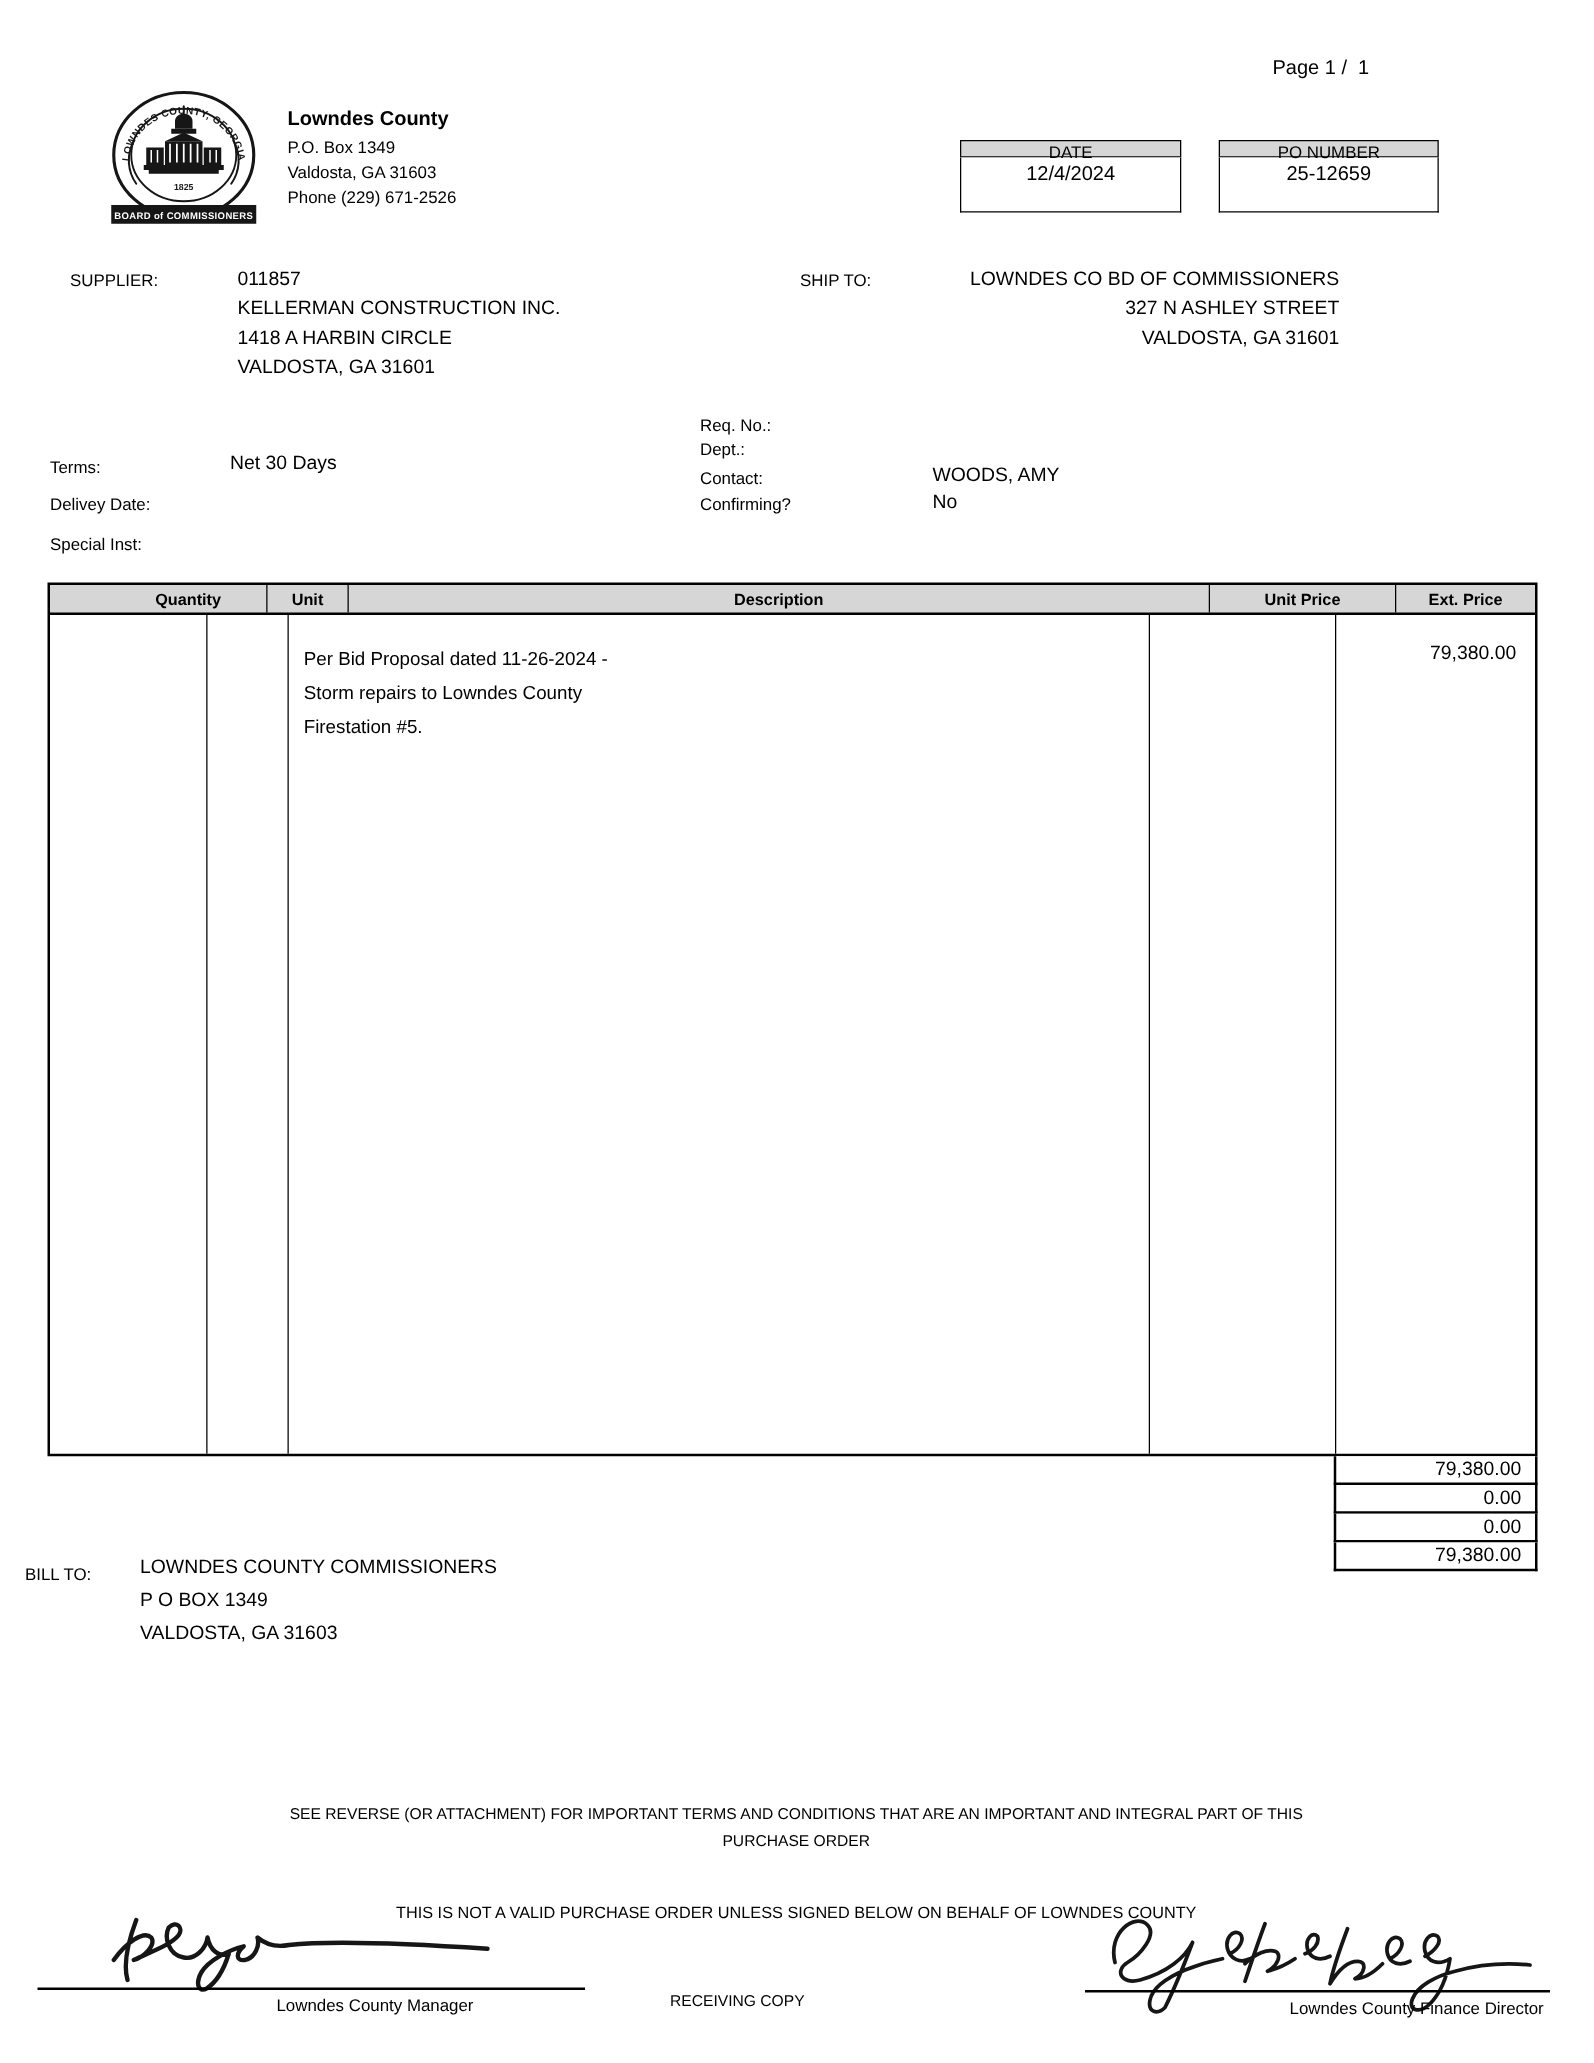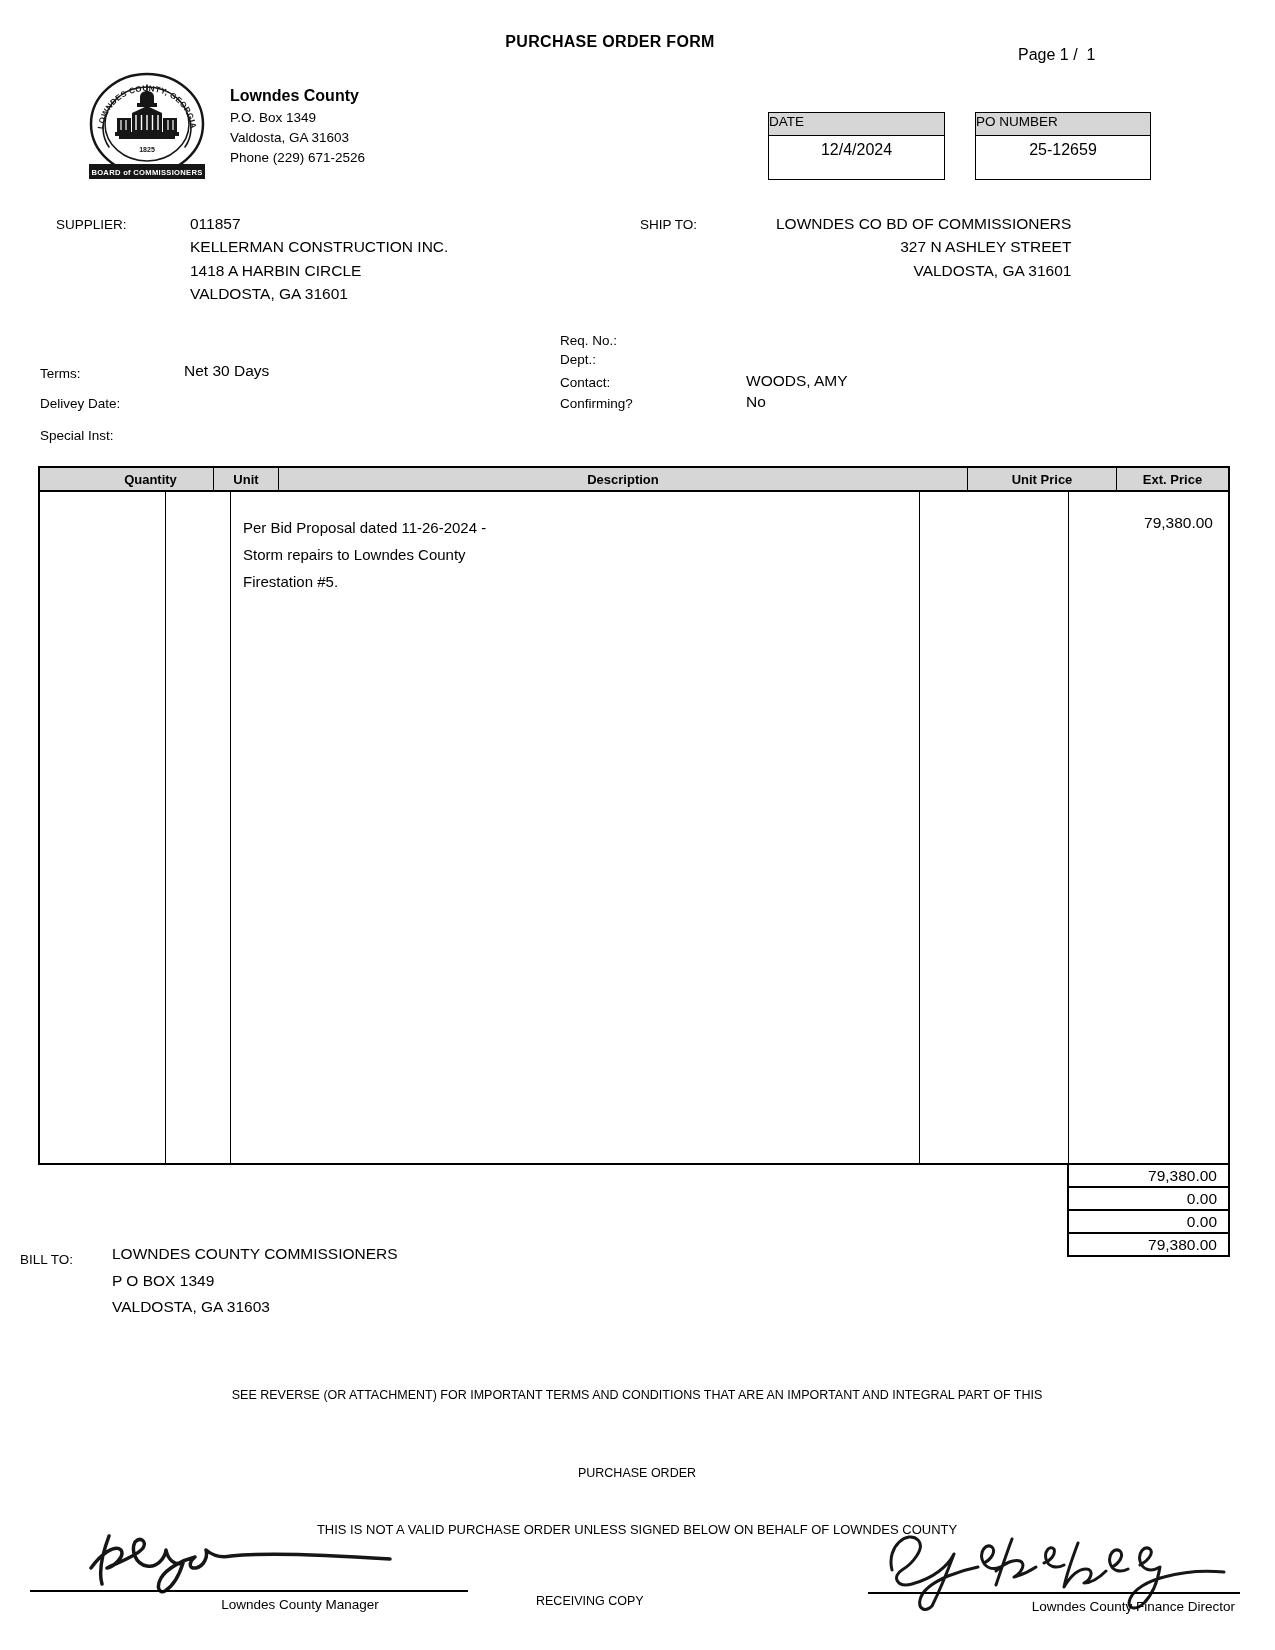--- a/index.html
+++ b/index.html
@@ -10,21 +10,21 @@
 
   .title { top:33px; left:0; width:1220px; text-align:center; font-size:16px; font-weight:bold; letter-spacing:.3px; }
   .page-num { top:46px; left:1018px; font-size:16px; white-space:pre; }
 
   .seal { left:88px; top:72px; width:118px; height:112px; }
 
   .org-name { left:230px; top:87px; font-size:16px; font-weight:bold; }
   .org-line { left:230px; font-size:13.5px; }
 
   .meta-box { width:177px; }
-  .meta-box .mhead { height:24px; background:var(--hdr); border:1.5px solid #000; text-align:left; font-size:13.5px; line-height:18px; }
+  .meta-box .mhead { height:14px; background:var(--hdr); border:1.5px solid #000; text-align:center; font-size:13.5px; line-height:18px; }
   .meta-box .mval { height:44px; background:#fff; border:1.5px solid #000; border-top:0; text-align:center; font-size:16px; line-height:28px; }
 
   .lbl { position:absolute; font-weight:normal; font-size:13.5px; text-align:left; }
   .val { position:absolute; font-size:15.5px; }
   .addr-block { position:absolute; font-size:15.5px; line-height:23.3px; }
 
   .table { left:38px; top:466px; width:1192px; height:699px; border:2px solid #000; }
   .thead { display:flex; height:24px; background:var(--hdr); border-bottom:2px solid #000;padding-left:48px; }
   .th { border-right:1.5px solid #000; display:flex; align-items:center; justify-content:center; font-weight:bold; font-size:13px; }
   .th:last-child { border-right:0; }
@@ -40,21 +40,20 @@
   .footer-line { left:42px; width:1190px; text-align:center; }
   .sig-line { border-top:2.5px solid #000; height:0; }
   .sig-label { font-size:13.5px; }
   svg .stroke { fill:none; stroke:#161616; stroke-linecap:round; stroke-linejoin:round; }
 </style>
 </head>
 <body>
 
 <div class="page">
 
-  <div class="abs title">PURCHASE ORDER FORM</div>
   <div class="abs page-num">Page 1 /  1</div>
 
   <div class="abs seal">
     <svg width="118" height="112" viewBox="0 0 118 112">
       <defs>
         <path id="arcTop" d="M 15 60 A 44 41 0 0 1 103 60"></path>
       </defs>
       <ellipse cx="59" cy="52" rx="56" ry="50" class="stroke" stroke-width="2.5"></ellipse>
       <ellipse cx="59" cy="52" rx="42" ry="37" class="stroke" stroke-width="1.5"></ellipse>
       <text font-size="8" font-weight="bold" fill="#161616" letter-spacing="0.4">
@@ -159,21 +158,21 @@
     <div class="tot-box">79,380.00</div>
   </div>
 
   <div class="lbl" style="left:20px; width:85px; top:1252px;">BILL TO:</div>
   <div class="addr-block" style="left:112px; top:1241px; line-height:26.5px;">
     <div>LOWNDES COUNTY COMMISSIONERS</div>
     <div>P O BOX 1349</div>
     <div>VALDOSTA, GA 31603</div>
   </div>
 
-  <div class="abs footer-line" style="top:1388px; font-size:12.5px;">SEE REVERSE (OR ATTACHMENT) FOR IMPORTANT TERMS AND CONDITIONS THAT ARE AN IMPORTANT AND INTEGRAL PART OF THIS</div>
+  <div class="abs footer-line" style="top:1444px; font-size:12.5px;">SEE REVERSE (OR ATTACHMENT) FOR IMPORTANT TERMS AND CONDITIONS THAT ARE AN IMPORTANT AND INTEGRAL PART OF THIS</div>
   <div class="abs footer-line" style="top:1466px; font-size:12.5px;">PURCHASE ORDER</div>
   <div class="abs footer-line" style="top:1522px; font-size:13px;">THIS IS NOT A VALID PURCHASE ORDER UNLESS SIGNED BELOW ON BEHALF OF LOWNDES COUNTY</div>
 
   <div class="abs" style="left:85px; top:1528px;">
     <svg width="330" height="66" viewBox="0 0 330 66">
       <path class="stroke" stroke-width="3.5" d="M24 8 C18 24 13 42 17 56 M6 40 C16 26 30 16 36 22 C40 28 30 38 22 40 C34 34 52 28 58 20 C62 14 56 8 50 14 C46 22 50 36 62 38 C72 40 80 30 81 22 C83 32 90 38 98 35 C94 48 88 58 80 63 C74 66 71 59 76 50 C82 40 98 32 110 29 C104 34 103 41 111 40 C119 38 123 29 121 22 C127 27 136 30 146 28 C182 24 245 27 305 31"></path>
     </svg>
   </div>
   <div class="abs sig-line" style="left:30px; top:1590px; width:438px;"></div>
   <div class="abs sig-label" style="left:90px; top:1597px; width:420px; text-align:center;">Lowndes County Manager</div>

